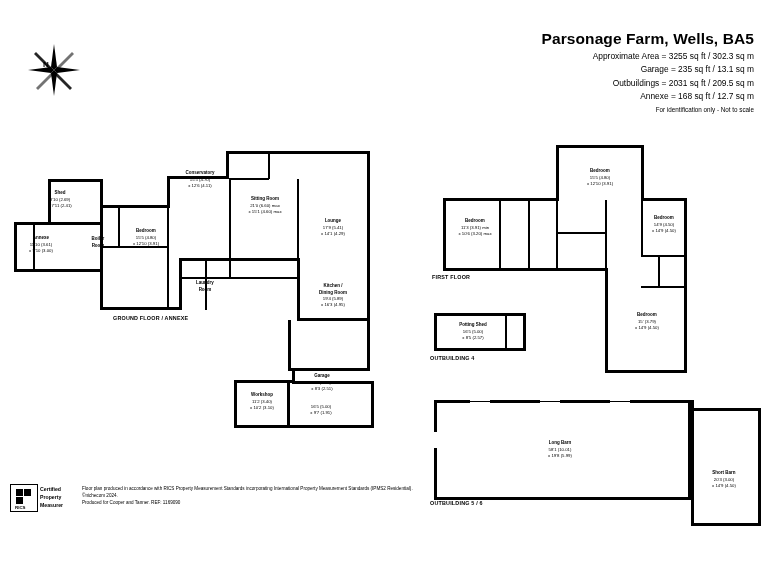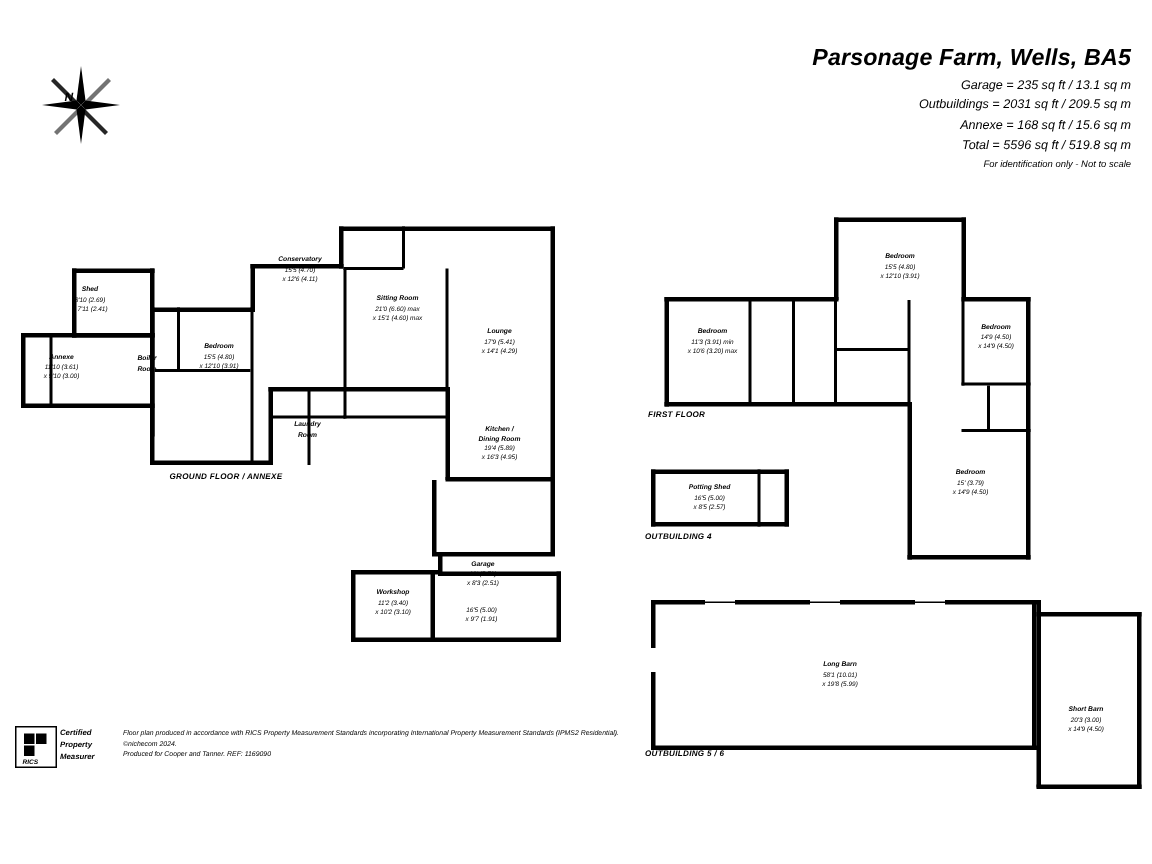--- a/index.html
+++ b/index.html
@@ -4,21 +4,21 @@
 <style>
   html,body{margin:0;padding:0;}
   body{
     width:768px;height:576px;
     background:#ffffff;
     font-family:"Liberation Sans", sans-serif;
     color:#000;
     position:relative;
     overflow:hidden;
   }
-  .canvas{position:absolute;left:0;top:0;width:768px;height:407px;font-style:italic;}
+  .canvas{position:absolute;left:0;top:0;width:768px;height:407px;}
 
   
   .header{position:absolute;right:14px;top:30px;text-align:right;}
   .header .title{font-size:15.5px;font-weight:bold;letter-spacing:.1px;}
   .header .line{font-size:8.4px;margin-top:3.2px;}
   .header .note{font-size:6.3px;margin-top:5px;}
 
   
   .compass{position:absolute;left:26px;top:42px;width:56px;height:56px;}
   .compass .lab{position:absolute;left:17px;top:18px;font-size:8px;font-weight:bold;}
@@ -43,24 +43,24 @@
   .certtxt{position:absolute;left:30px;top:1px;font-size:5.2px;font-weight:bold;line-height:1.55;}
   .disc{position:absolute;left:72px;top:2px;font-size:4.6px;line-height:1.5;width:340px;}
 </style>
 </head>
 <body>
 
 <div class="canvas">
 
   <div class="header">
     <div class="title">Parsonage Farm, Wells, BA5</div>
+    <div class="line">Approximate Area = 3255 sq ft / 302.3 sq m</div>
     <div class="line">Garage = 235 sq ft / 13.1 sq m</div>
     <div class="line">Outbuildings = 2031 sq ft / 209.5 sq m</div>
-    <div class="line">Annexe = 168 sq ft / 15.6 sq m</div>
-    <div class="line">Total = 5596 sq ft / 519.8 sq m</div>
+    <div class="line">Annexe = 168 sq ft / 12.7 sq m</div>
     <div class="note">For identification only - Not to scale</div>
   </div>
 
   <div class="compass">
     <svg width="56" height="56" viewBox="0 0 56 56">
       <polygon points="28,2 31,25 28,28 25,25" fill="#000"></polygon>
       <polygon points="28,54 31,31 28,28 25,31" fill="#000"></polygon>
       <polygon points="2,28 25,31 28,28 25,25" fill="#000"></polygon>
       <polygon points="54,28 31,31 28,28 31,25" fill="#000"></polygon>
       <polygon points="10,10 26,26 24,28 8,12" fill="#000" opacity="0.85"></polygon>

